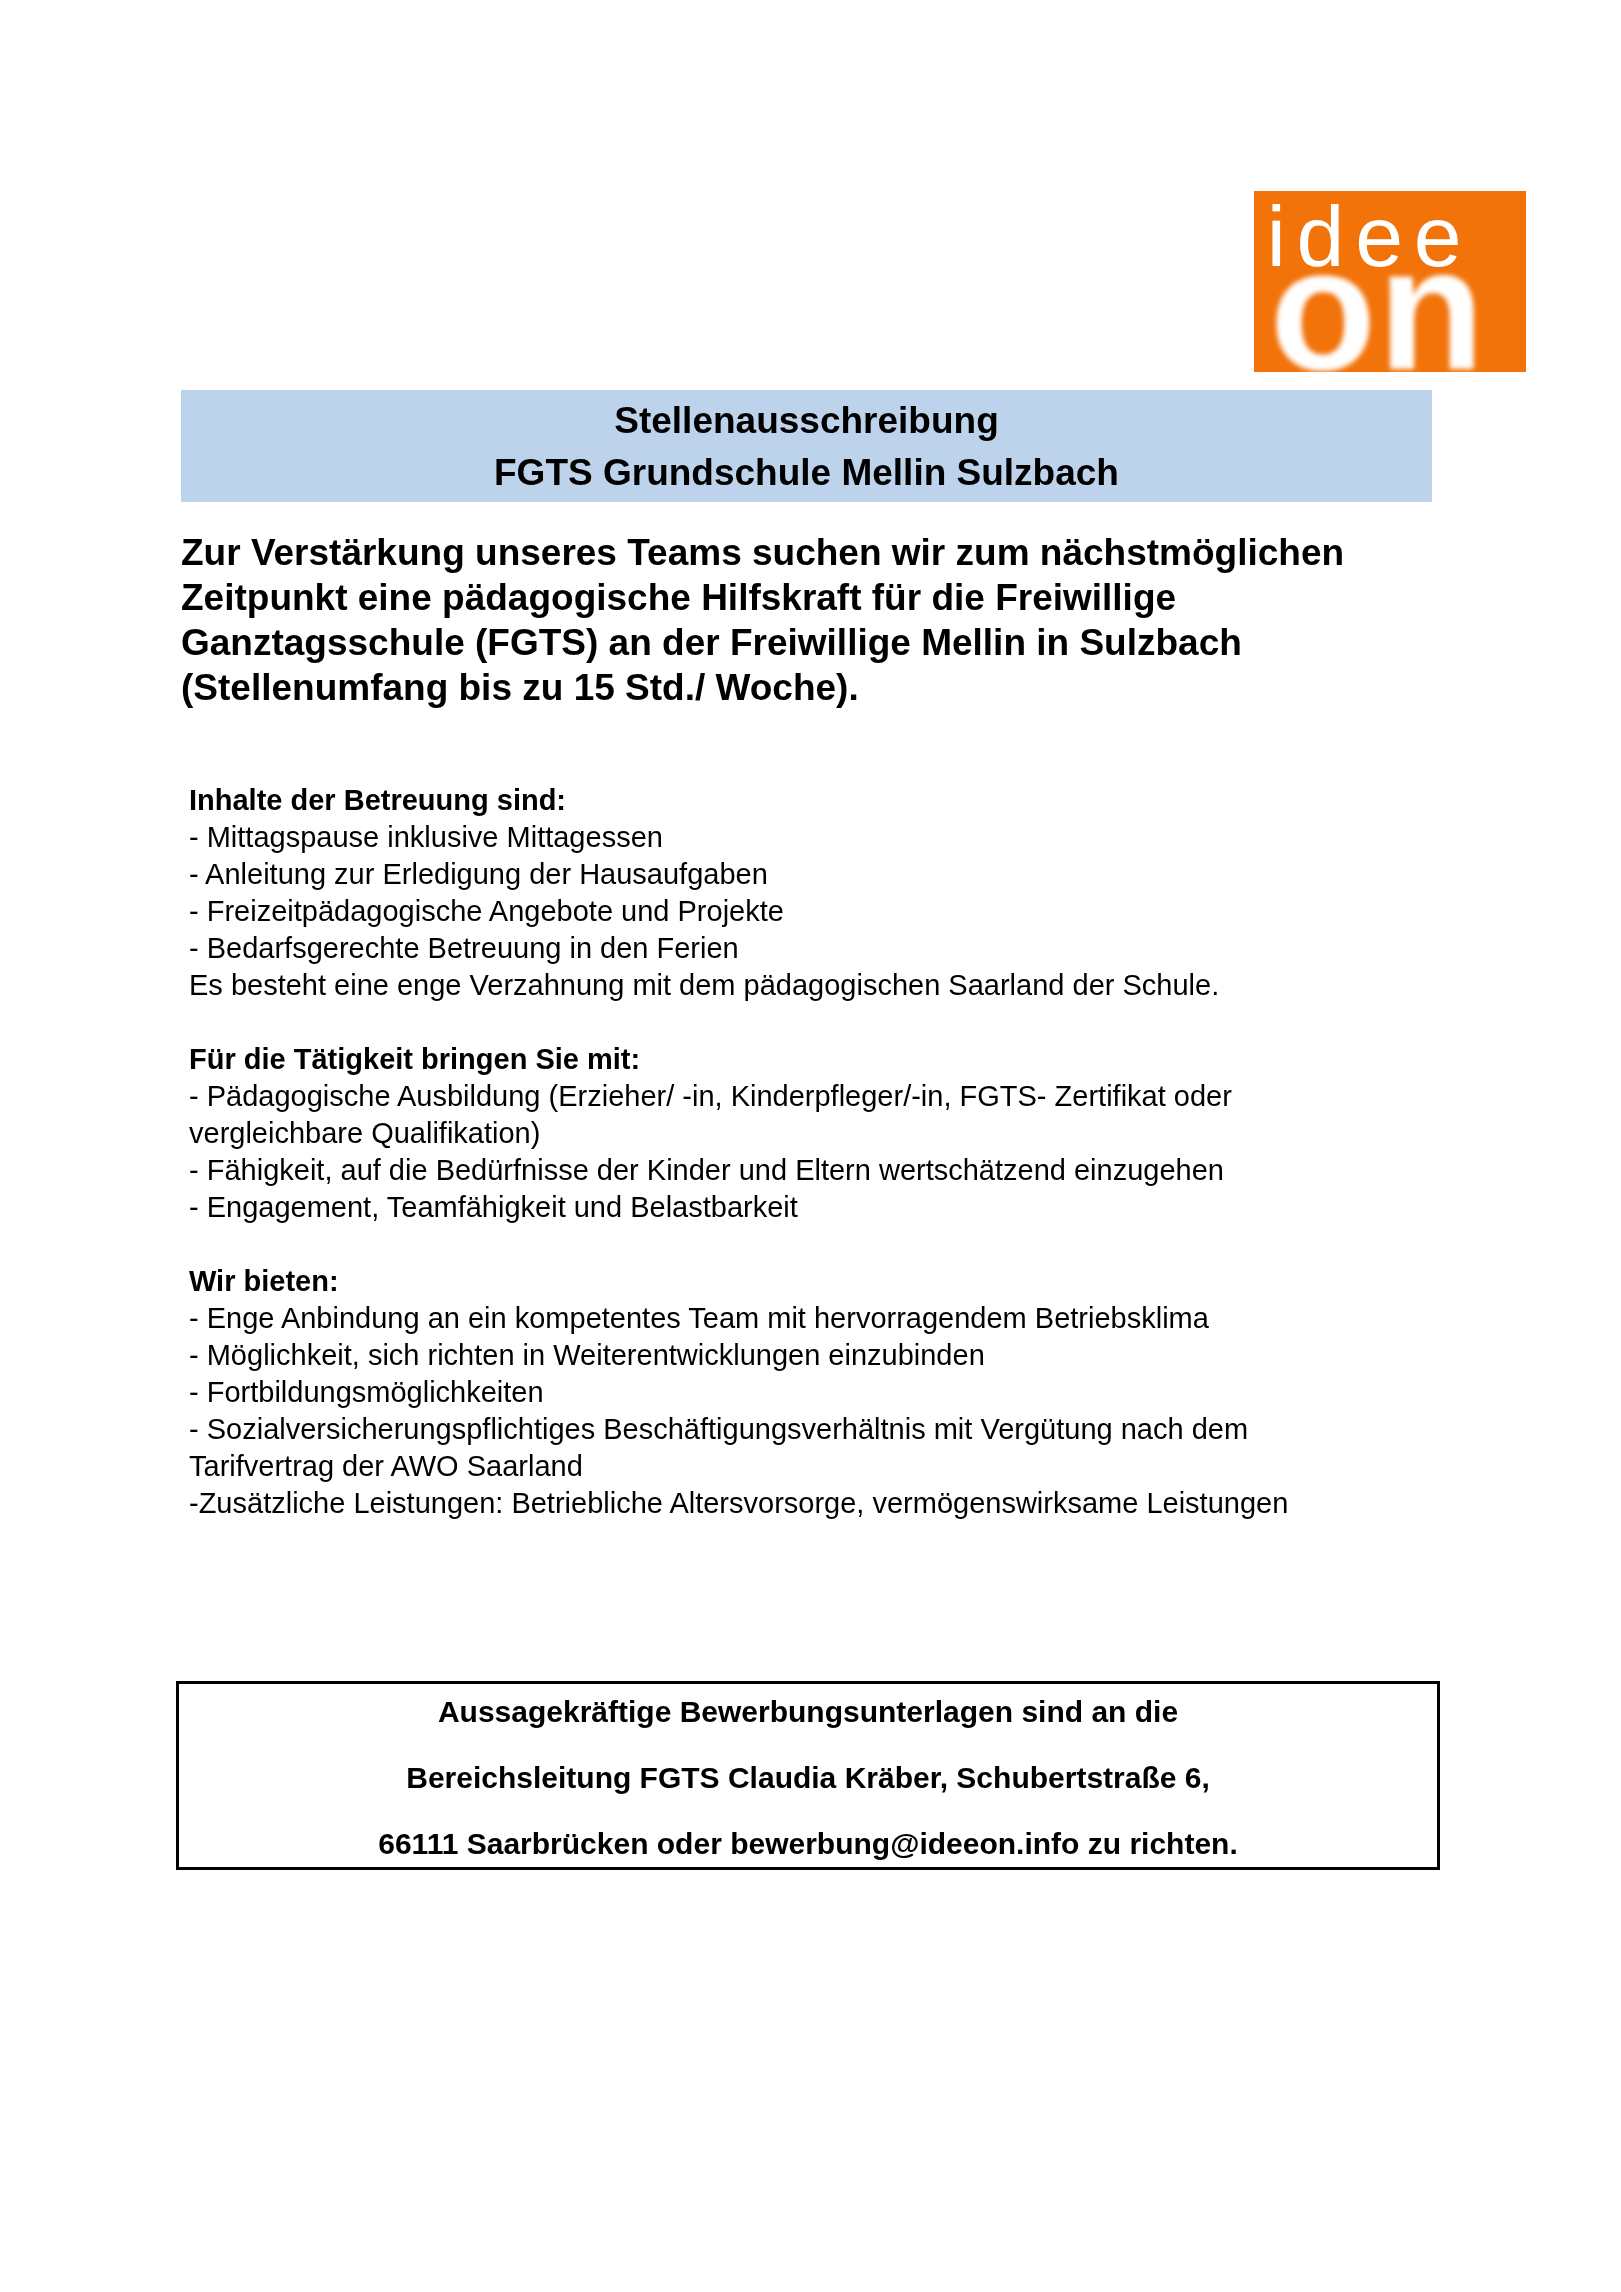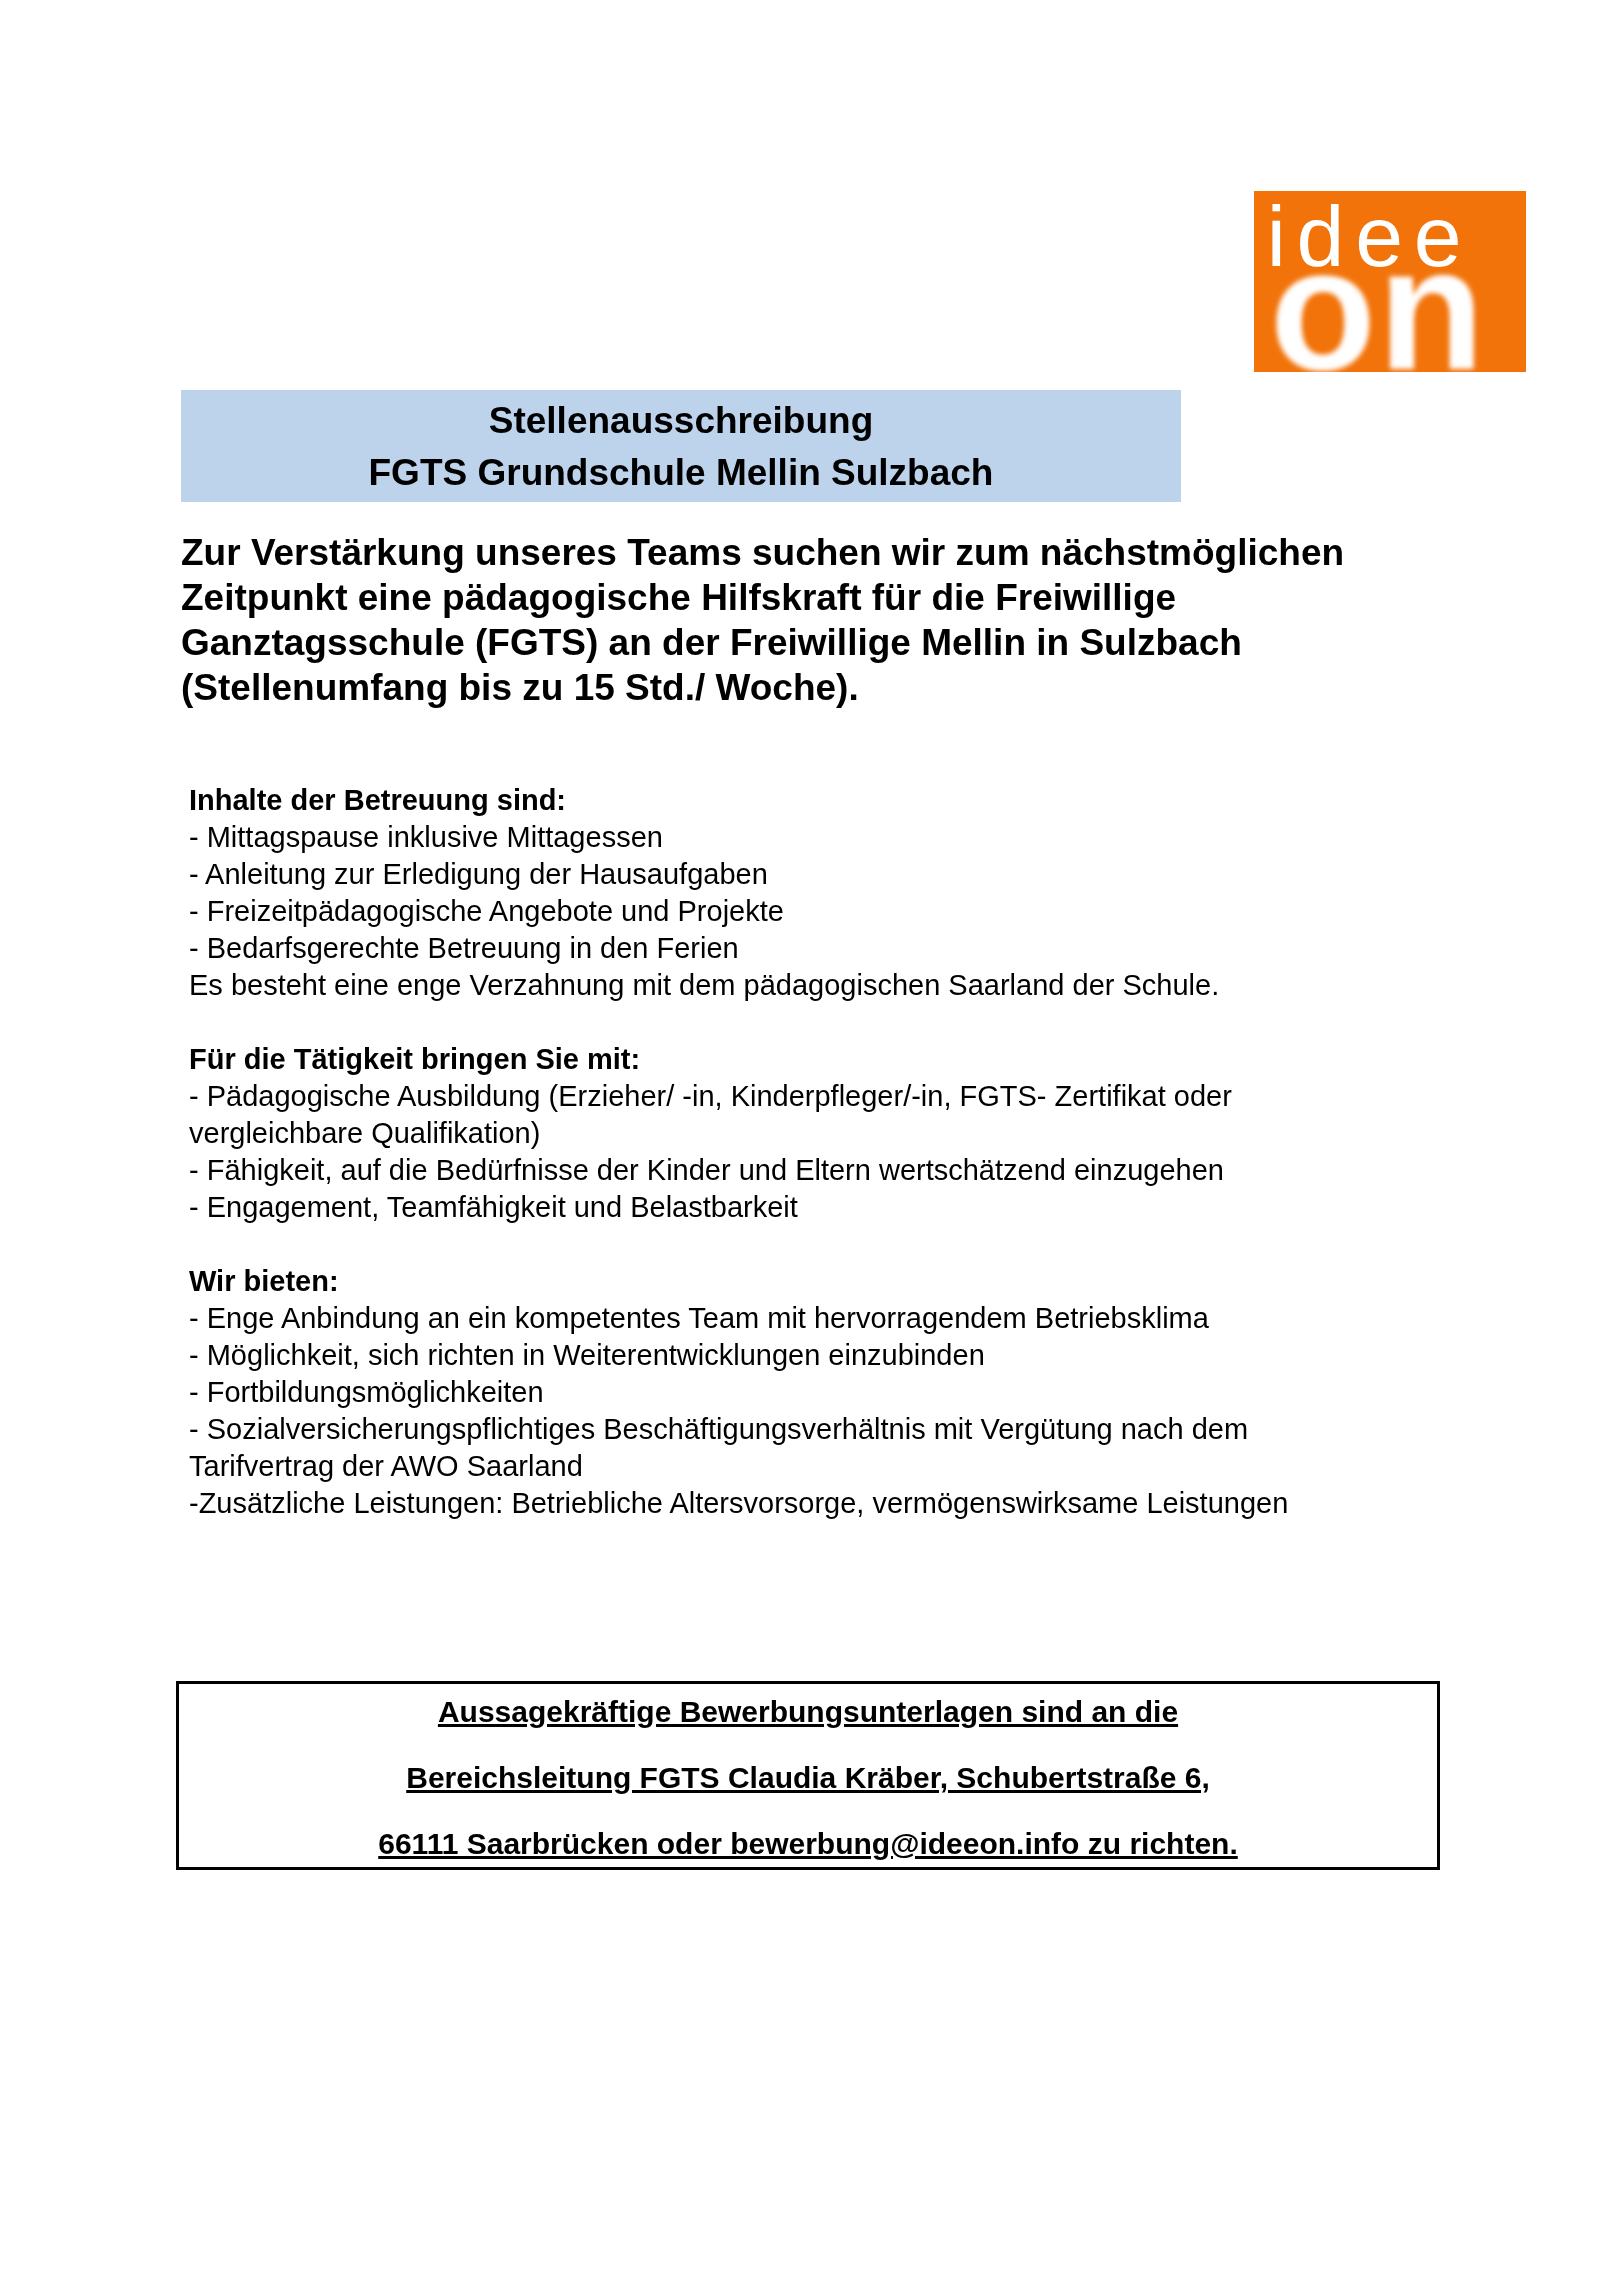--- a/index.html
+++ b/index.html
@@ -48,21 +48,21 @@
     letter-spacing: 2px;
     color: #ffffff;
     filter: blur(2.9px);
   }
 
   
   .banner {
     position: absolute;
     left: 181px;
     top: 390px;
-    width: 1000px;
+    width: 1251px;
     height: 112px;
     background: #BDD3EB;
     text-align: center;
     padding-top: 4.9px;
     box-sizing: border-box;
   }
   .banner-line {
     font-size: 37px;
     font-weight: 700;
     line-height: 52px;
@@ -104,21 +104,21 @@
   .app-box {
     position: absolute;
     left: 176px;
     top: 1681px;
     width: 1264px;
     height: 189px;
     border: 3.9px solid #000000;
     box-sizing: border-box;
     text-align: center;
   }
-  .app-box-inner { position: relative; top: -4.9px; text-decoration: underline; }
+  .app-box-inner { position: relative; top: -4.9px; }
   .app-line {
     font-size: 30px;
     font-weight: 700;
     line-height: 66px;
     white-space: nowrap;
   }
 </style>
 </head>
 <body>
 

